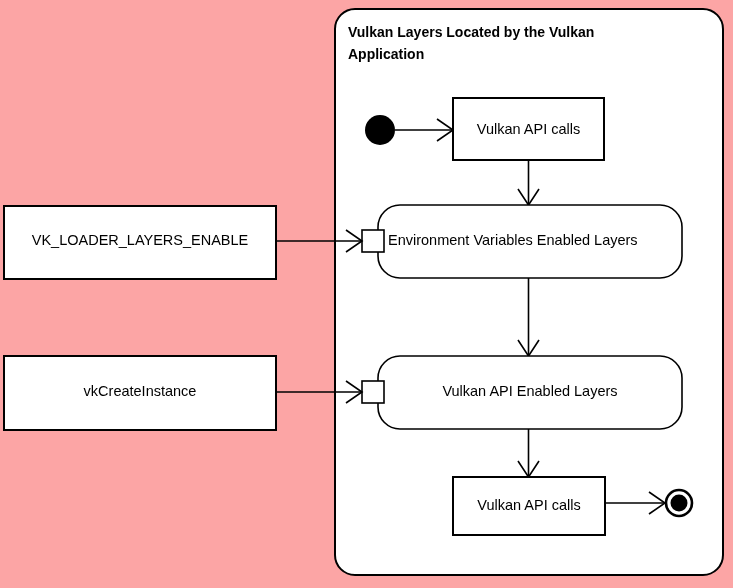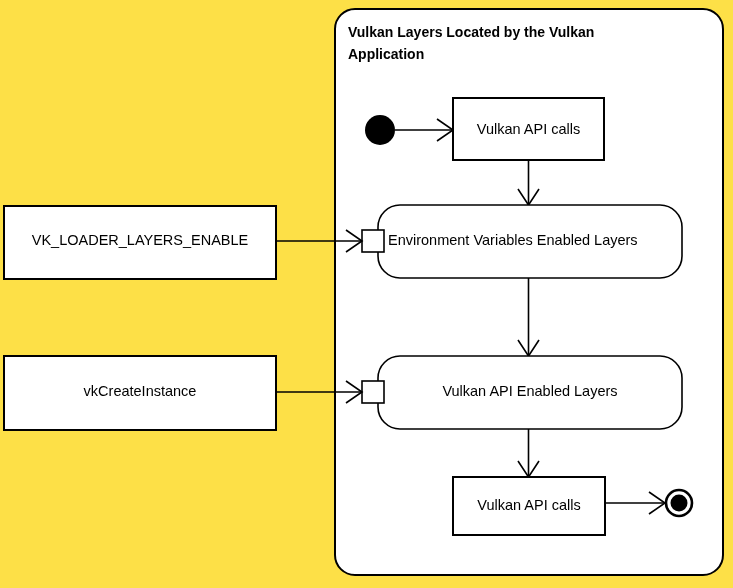--- a/index.html
+++ b/index.html
@@ -11,21 +11,21 @@
   body {
     width: 733px;
     height: 588px;
     font-family: "Liberation Sans", sans-serif;
     overflow: hidden;
   }
   #diagram-root {
     position: relative;
     width: 733px;
     height: 588px;
-    background: #fde047;
+    background: #fca5a5;
   }
   svg.diagram {
     display: block;
     width: 733px;
     height: 588px;
   }
   .shape-stroke {
     fill: #ffffff;
     stroke: #000000;
     stroke-width: 2;

